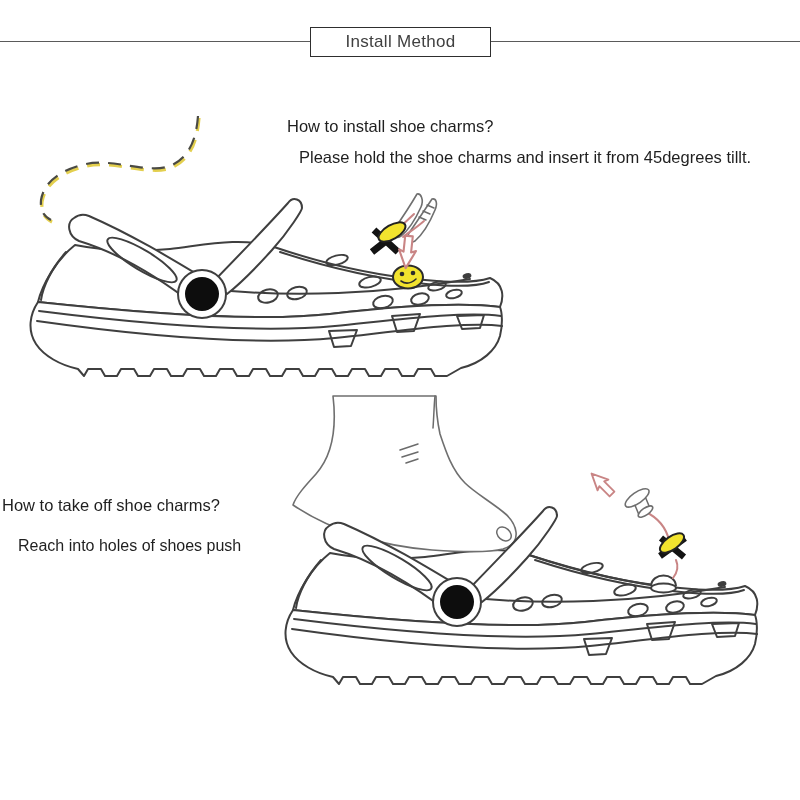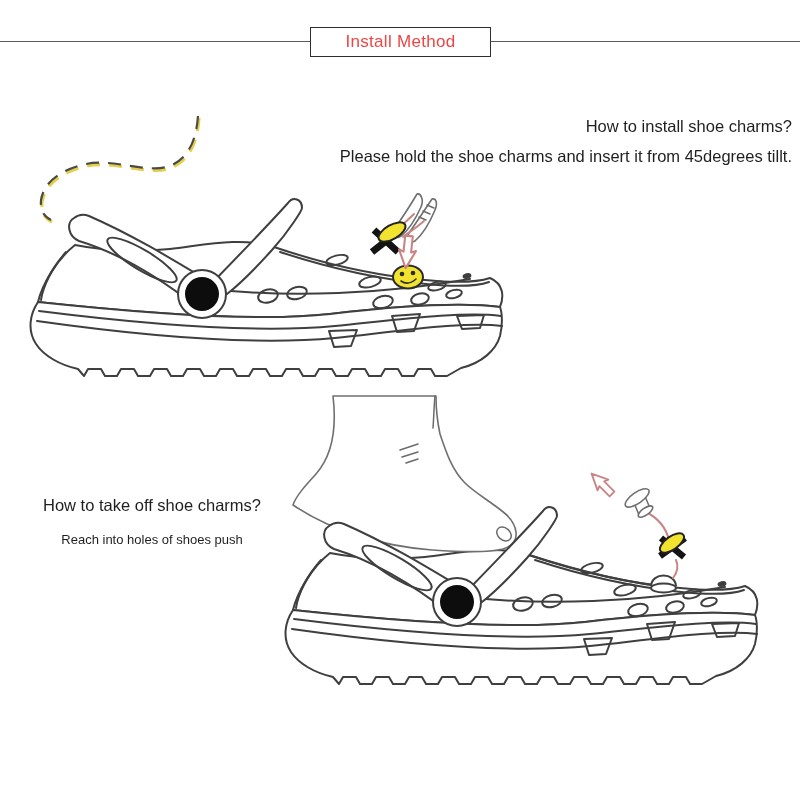--- a/index.html
+++ b/index.html
@@ -5,29 +5,29 @@
   html,body{margin:0;padding:0;background:#fff;}
   .page{
     position:relative;width:800px;height:800px;background:#fff;
     font-family:"Liberation Sans", sans-serif;color:#1f1f1f;overflow:hidden;
   }
   
   .header-rule{position:absolute;left:0;top:41px;width:800px;height:0;border-top:1.4px solid #5a5a5a;}
   .header-box{
     position:absolute;left:310px;top:27px;width:181px;height:30px;
     background:#fff;border:1.6px solid #2e2e2e;display:flex;align-items:center;justify-content:center;
-    font-size:17px;letter-spacing:.3px;color:#ef4444;box-sizing:border-box;
+    font-size:17px;letter-spacing:.3px;color:#404040;box-sizing:border-box;
   }
   
-  .install-text{position:absolute;left:287px;top:117px;width:505px;text-align:right;}
+  .install-text{position:absolute;left:287px;top:117px;width:505px;}
   .install-text .h{font-size:16.5px;margin:0 0 11px 0;}
-  .install-text .b{font-size:16.5px;margin:0;}
-  .remove-text{position:absolute;left:2px;top:496px;width:300px;text-align:center;}
+  .install-text .b{font-size:16.5px;margin:12px;}
+  .remove-text{position:absolute;left:2px;top:496px;width:300px;text-align:left;}
   .remove-text .h{font-size:16.5px;margin:0 0 10px 0;font-weight:normal;}
-  .remove-text .l{font-size:13px;line-height:29px;margin:0;}
+  .remove-text .l{font-size:16px;line-height:29px;margin:16px;}
   svg .ln{fill:none;stroke:var(--line-art,#3f3f3f);stroke-width:2;stroke-linejoin:round;stroke-linecap:round;}
   svg .fw{fill:#ffffff;stroke:var(--line-art,#3f3f3f);stroke-width:2;stroke-linejoin:round;}
   svg .thin{fill:none;stroke:#6b6b6b;stroke-width:1.5;stroke-linecap:round;}
   svg .hand{fill:#ffffff;stroke:#6f6f6f;stroke-width:1.6;stroke-linejoin:round;}
   svg .pink{fill:none;stroke:var(--arrow-pink,#c98585);stroke-width:2;stroke-linecap:round;}
 </style>
 </head>
 <body>
 
 <div class="page">

